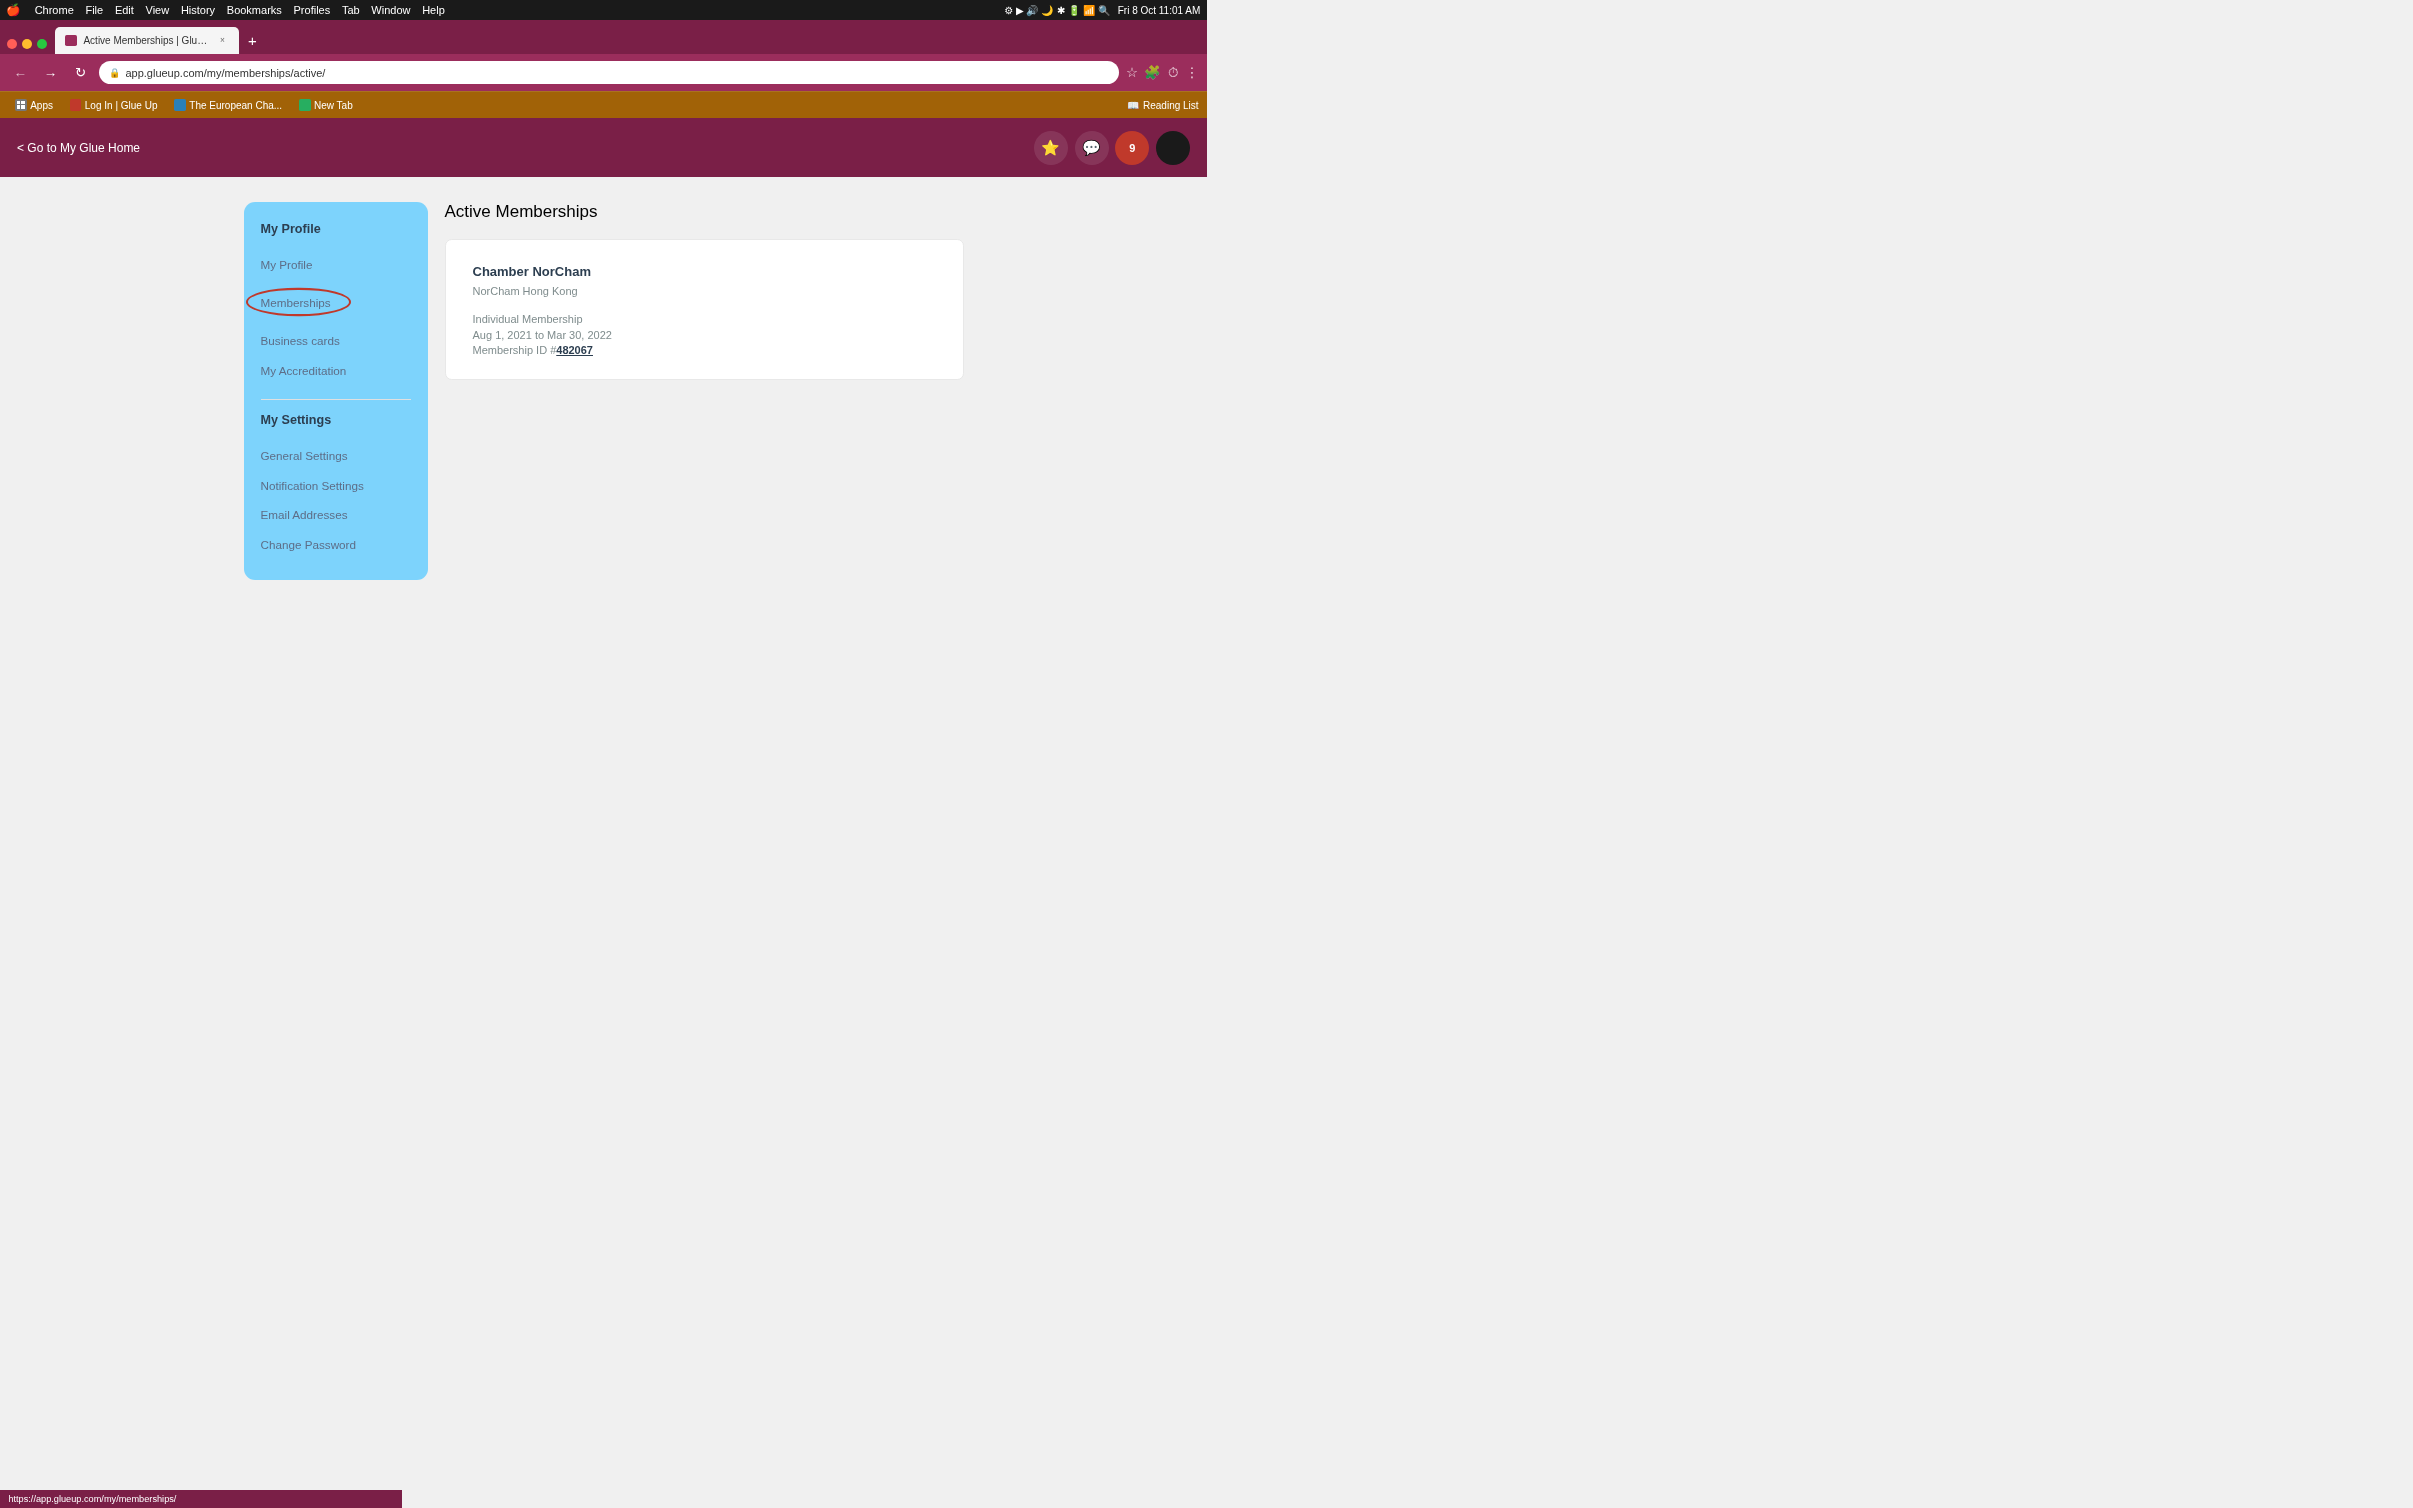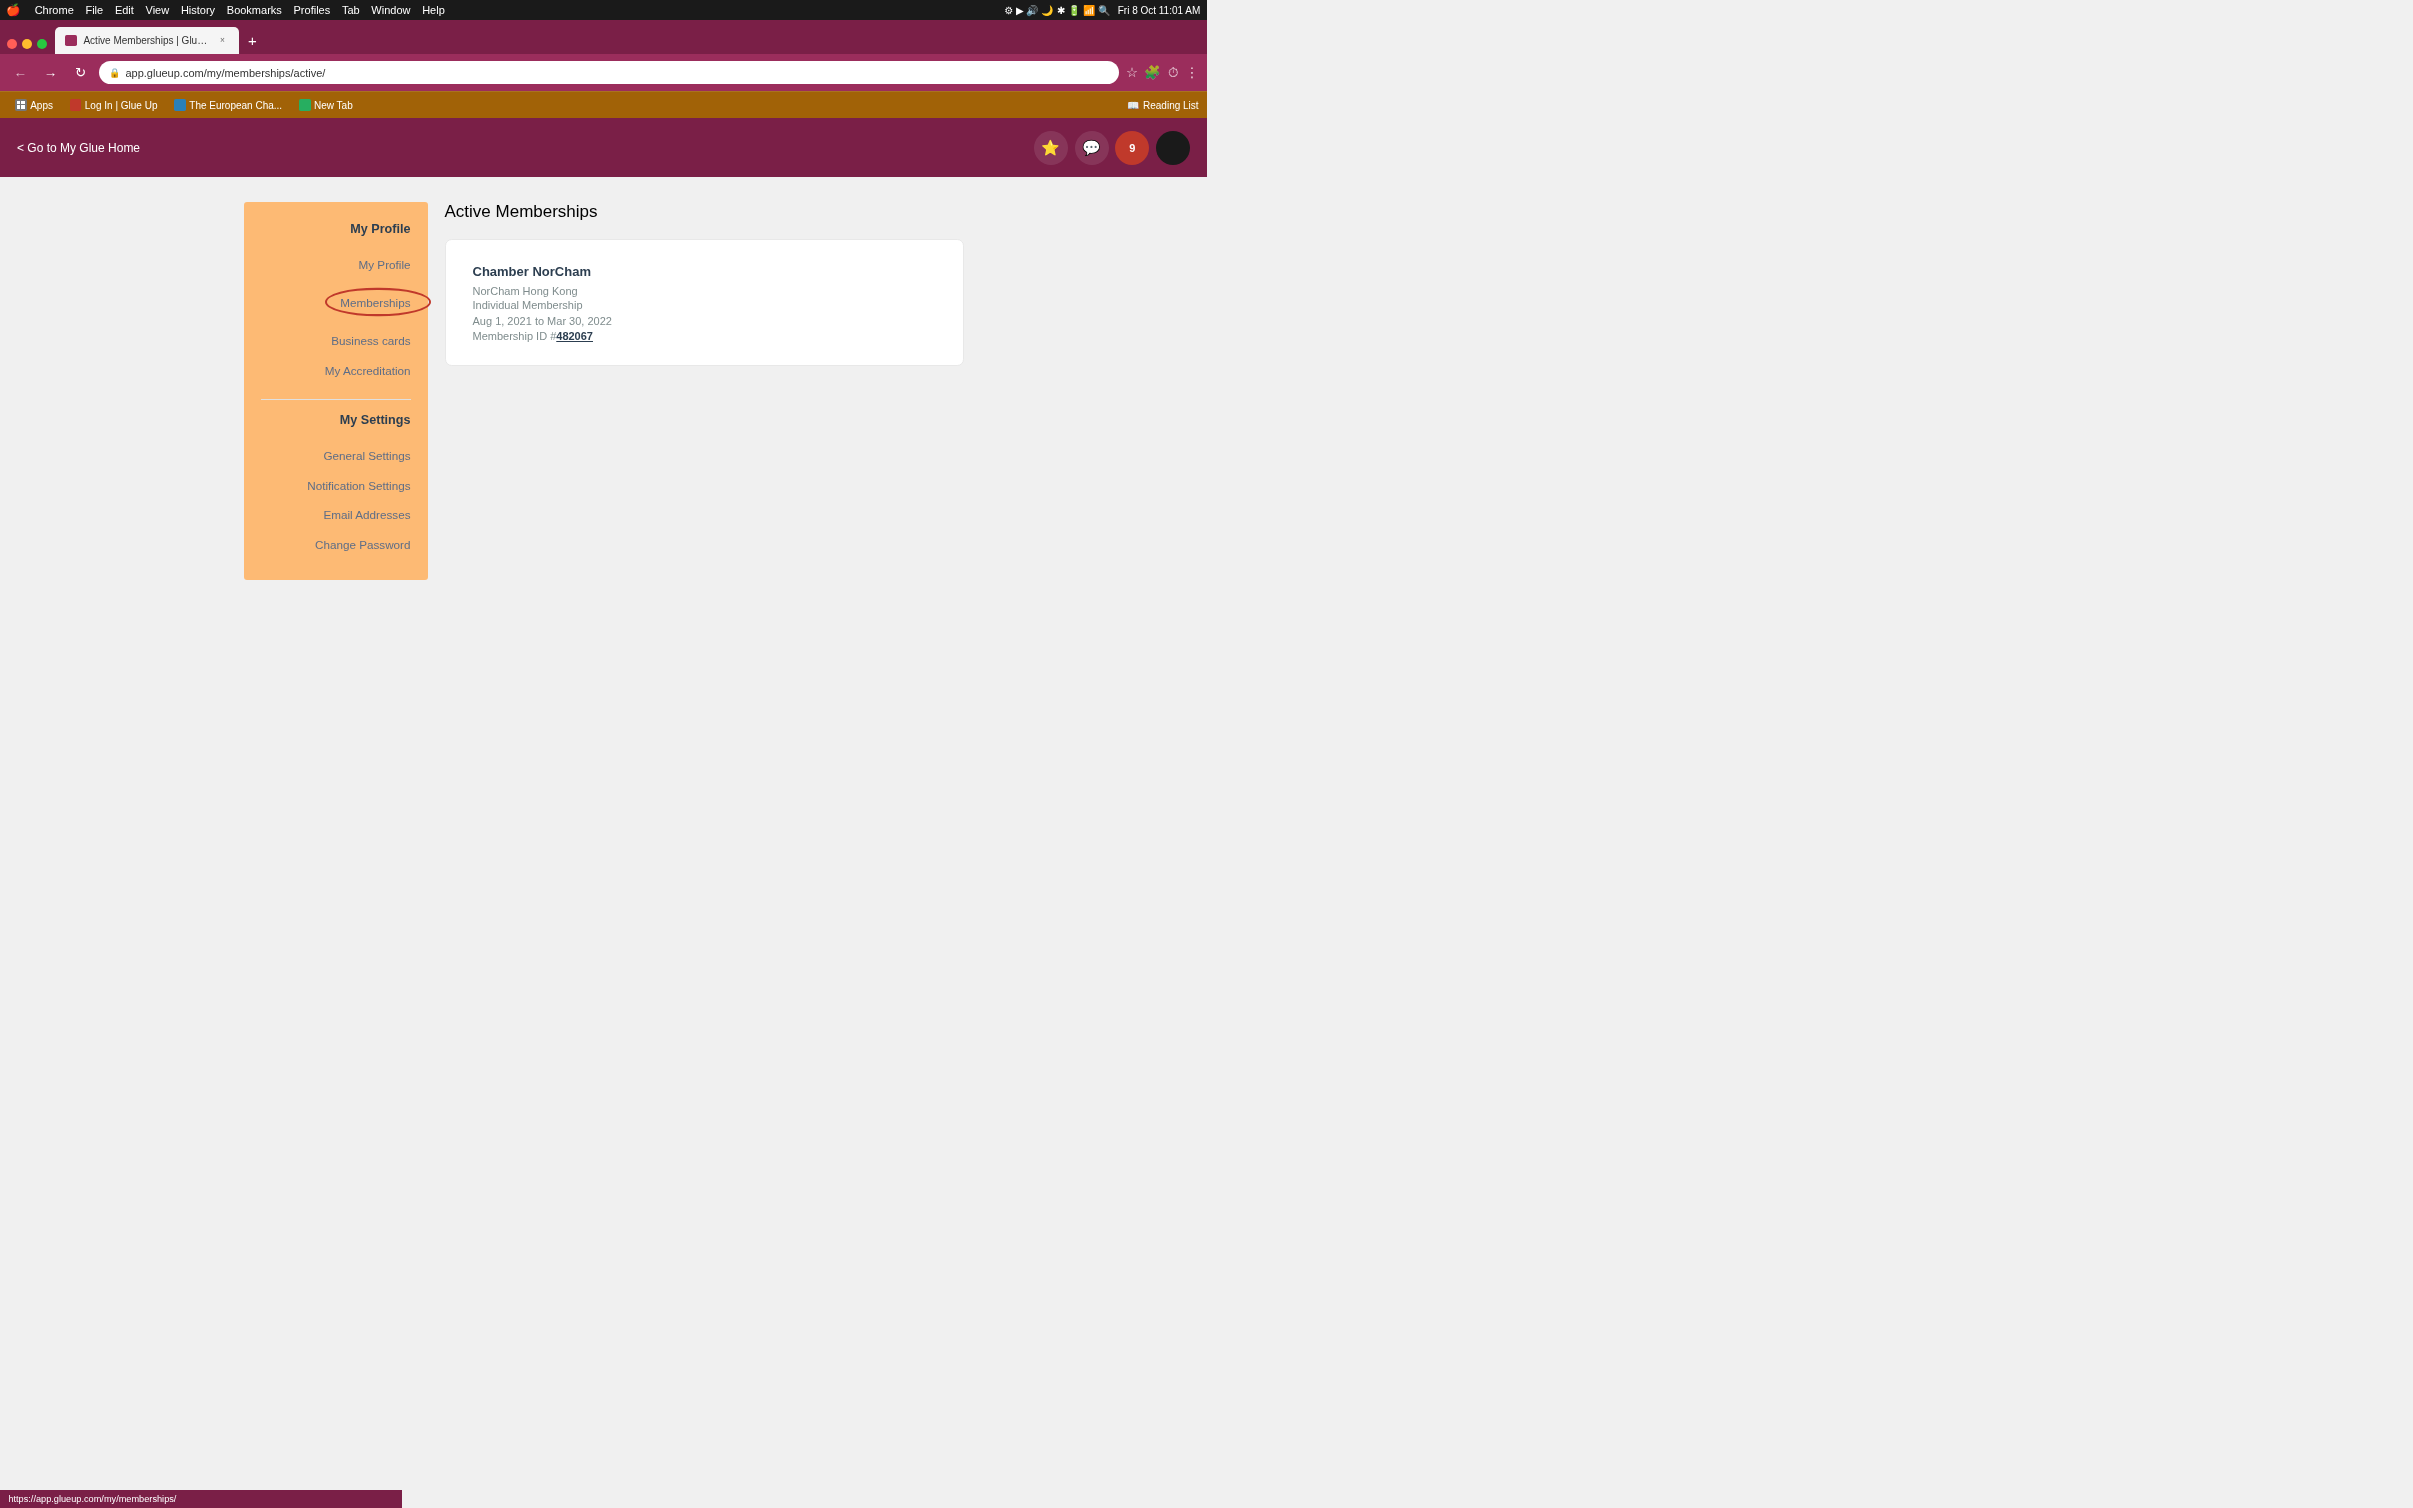--- a/index.html
+++ b/index.html
@@ -224,26 +224,25 @@
       padding: 25px 17px;
       gap: 17px;
       max-width: 754px;
       margin: 0 auto;
       width: 100%;
     }
 
     
     .sidebar {
       width: 184px;
-      background: #fdba74;
-      border-radius: 3px;
+      background: #7dd3fc;
+      border-radius: 11px;
       padding: 20px 17px;
       flex-shrink: 0;
       height: fit-content;
-      text-align: right;
     }
     .sidebar-section-title {
       font-size: 12.6px;
       font-weight: 600;
       color: #2c3e50;
       margin-bottom: 13.4px;
     }
     .sidebar-link {
       display: block;
       padding: 8.4px 0;
@@ -294,21 +293,21 @@
     }
     .membership-name {
       font-size: 13px;
       font-weight: 600;
       color: #2c3e50;
       margin-bottom: 6.7px;
     }
     .membership-org {
       font-size: 11px;
       color: #7f8c8d;
-      margin-bottom: 2px;
+      margin-bottom: 16px;
     }
     .membership-type {
       font-size: 11px;
       color: #7f8c8d;
       margin-bottom: 3.4px;
     }
     .membership-dates {
       font-size: 11px;
       color: #7f8c8d;
       margin-bottom: 3.4px;

